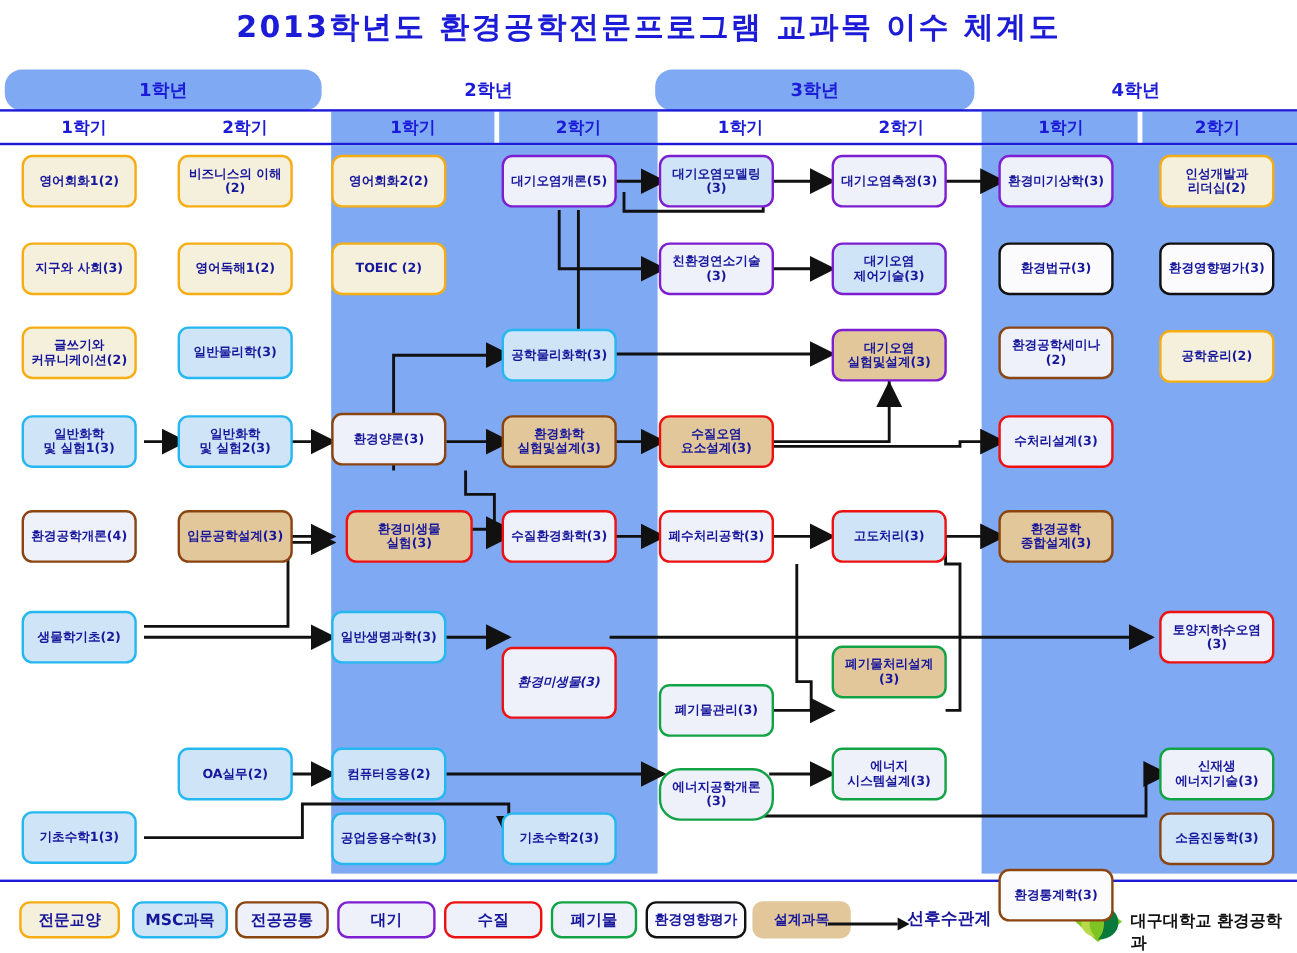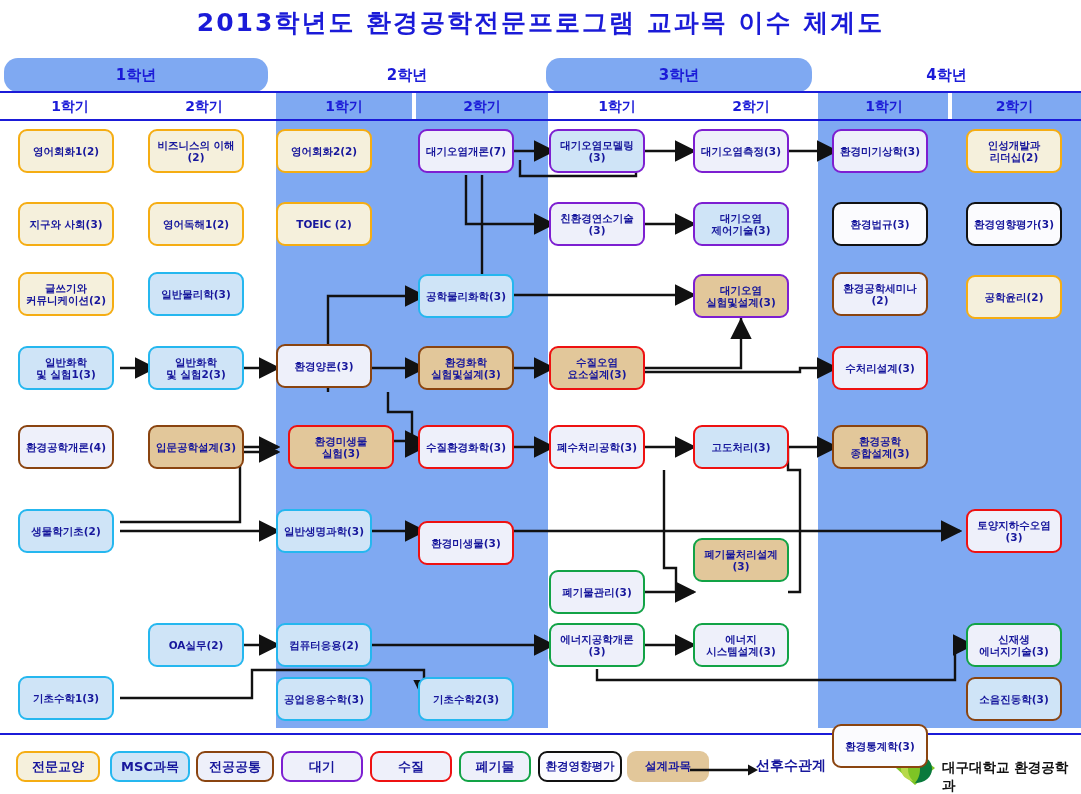--- a/index.html
+++ b/index.html
@@ -193,32 +193,32 @@
     <div class="box f-ltblue b-cyan" style="left: 148px; top: 346px; width: 96px; height: 44px;">일반화학<br>및 실험2(3)</div>
     <div class="box f-tan b-brown" style="left: 148px; top: 425px; width: 96px; height: 44px;">입문공학설계(3)</div>
     <div class="box f-ltblue b-cyan" style="left: 148px; top: 623px; width: 96px; height: 44px;">OA실무(2)</div>
     <div class="box f-cream b-orange" style="left: 276px; top: 129px; width: 96px; height: 44px;">영어회화2(2)</div>
     <div class="box f-cream b-orange" style="left: 276px; top: 202px; width: 96px; height: 44px;">TOEIC (2)</div>
     <div class="box f-white b-brown" style="left: 276px; top: 344px; width: 96px; height: 44px; text-align: center;">환경양론(3)</div>
     <div class="box f-tan b-red" style="left: 288px; top: 425px; width: 106px; height: 44px;">환경미생물<br>실험(3)</div>
     <div class="box f-ltblue b-cyan" style="left: 276px; top: 509px; width: 96px; height: 44px;">일반생명과학(3)</div>
     <div class="box f-ltblue b-cyan" style="left: 276px; top: 623px; width: 96px; height: 44px;">컴퓨터응용(2)</div>
     <div class="box f-ltblue b-cyan" style="left: 276px; top: 677px; width: 96px; height: 44px;">공업응용수학(3)</div>
-    <div class="box f-white b-purple" style="left: 418px; top: 129px; width: 96px; height: 44px;">대기오염개론(7)</div>
+    <div class="box f-white b-purple" style="left: 418px; top: 129px; width: 96px; height: 44px;">대기오염개론(5)</div>
     <div class="box f-ltblue b-cyan" style="left: 418px; top: 274px; width: 96px; height: 44px;">공학물리화학(3)</div>
     <div class="box f-tan b-brown" style="left: 418px; top: 346px; width: 96px; height: 44px;">환경화학<br>실험및설계(3)</div>
     <div class="box f-white b-red" style="left: 418px; top: 425px; width: 96px; height: 44px;">수질환경화학(3)</div>
-    <div class="box f-white b-red" style="left: 418px; top: 521px; width: 96px; height: 44px;">환경미생물(3)</div>
+    <div class="box f-white b-red" style="left: 418px; top: 539px; width: 96px; height: 60px; font-style: italic;">환경미생물(3)</div>
     <div class="box f-ltblue b-cyan" style="left: 418px; top: 677px; width: 96px; height: 44px;">기초수학2(3)</div>
     <div class="box f-ltblue b-purple" style="left: 549px; top: 129px; width: 96px; height: 44px;">대기오염모델링<br>(3)</div>
     <div class="box f-white b-purple" style="left: 549px; top: 202px; width: 96px; height: 44px;">친환경연소기술<br>(3)</div>
     <div class="box f-tan b-red" style="left: 549px; top: 346px; width: 96px; height: 44px;">수질오염<br>요소설계(3)</div>
     <div class="box f-white b-red" style="left: 549px; top: 425px; width: 96px; height: 44px;">폐수처리공학(3)</div>
     <div class="box f-white b-green" style="left: 549px; top: 570px; width: 96px; height: 44px;">폐기물관리(3)</div>
-    <div class="box f-white b-green" style="left: 549px; top: 623px; width: 96px; height: 44px;">에너지공학개론<br>(3)</div>
+    <div class="box f-white b-green" style="left: 549px; top: 640px; width: 96px; height: 44px; border-radius: 18px;">에너지공학개론<br>(3)</div>
     <div class="box f-white b-purple" style="left: 693px; top: 129px; width: 96px; height: 44px;">대기오염측정(3)</div>
     <div class="box f-ltblue b-purple" style="left: 693px; top: 202px; width: 96px; height: 44px;">대기오염<br>제어기술(3)</div>
     <div class="box f-tan b-purple" style="left: 693px; top: 274px; width: 96px; height: 44px;">대기오염<br>실험및설계(3)</div>
     <div class="box f-ltblue b-red" style="left: 693px; top: 425px; width: 96px; height: 44px;">고도처리(3)</div>
     <div class="box f-tan b-green" style="left: 693px; top: 538px; width: 96px; height: 44px;">폐기물처리설계<br>(3)</div>
     <div class="box f-white b-green" style="left: 693px; top: 623px; width: 96px; height: 44px;">에너지<br>시스템설계(3)</div>
     <div class="box f-white b-purple" style="left: 832px; top: 129px; width: 96px; height: 44px;">환경미기상학(3)</div>
     <div class="box f-plain b-black" style="left: 832px; top: 202px; width: 96px; height: 44px;">환경법규(3)</div>
     <div class="box f-white b-brown" style="left: 832px; top: 272px; width: 96px; height: 44px;">환경공학세미나<br>(2)</div>
     <div class="box f-white b-red" style="left: 832px; top: 346px; width: 96px; height: 44px;">수처리설계(3)</div>

